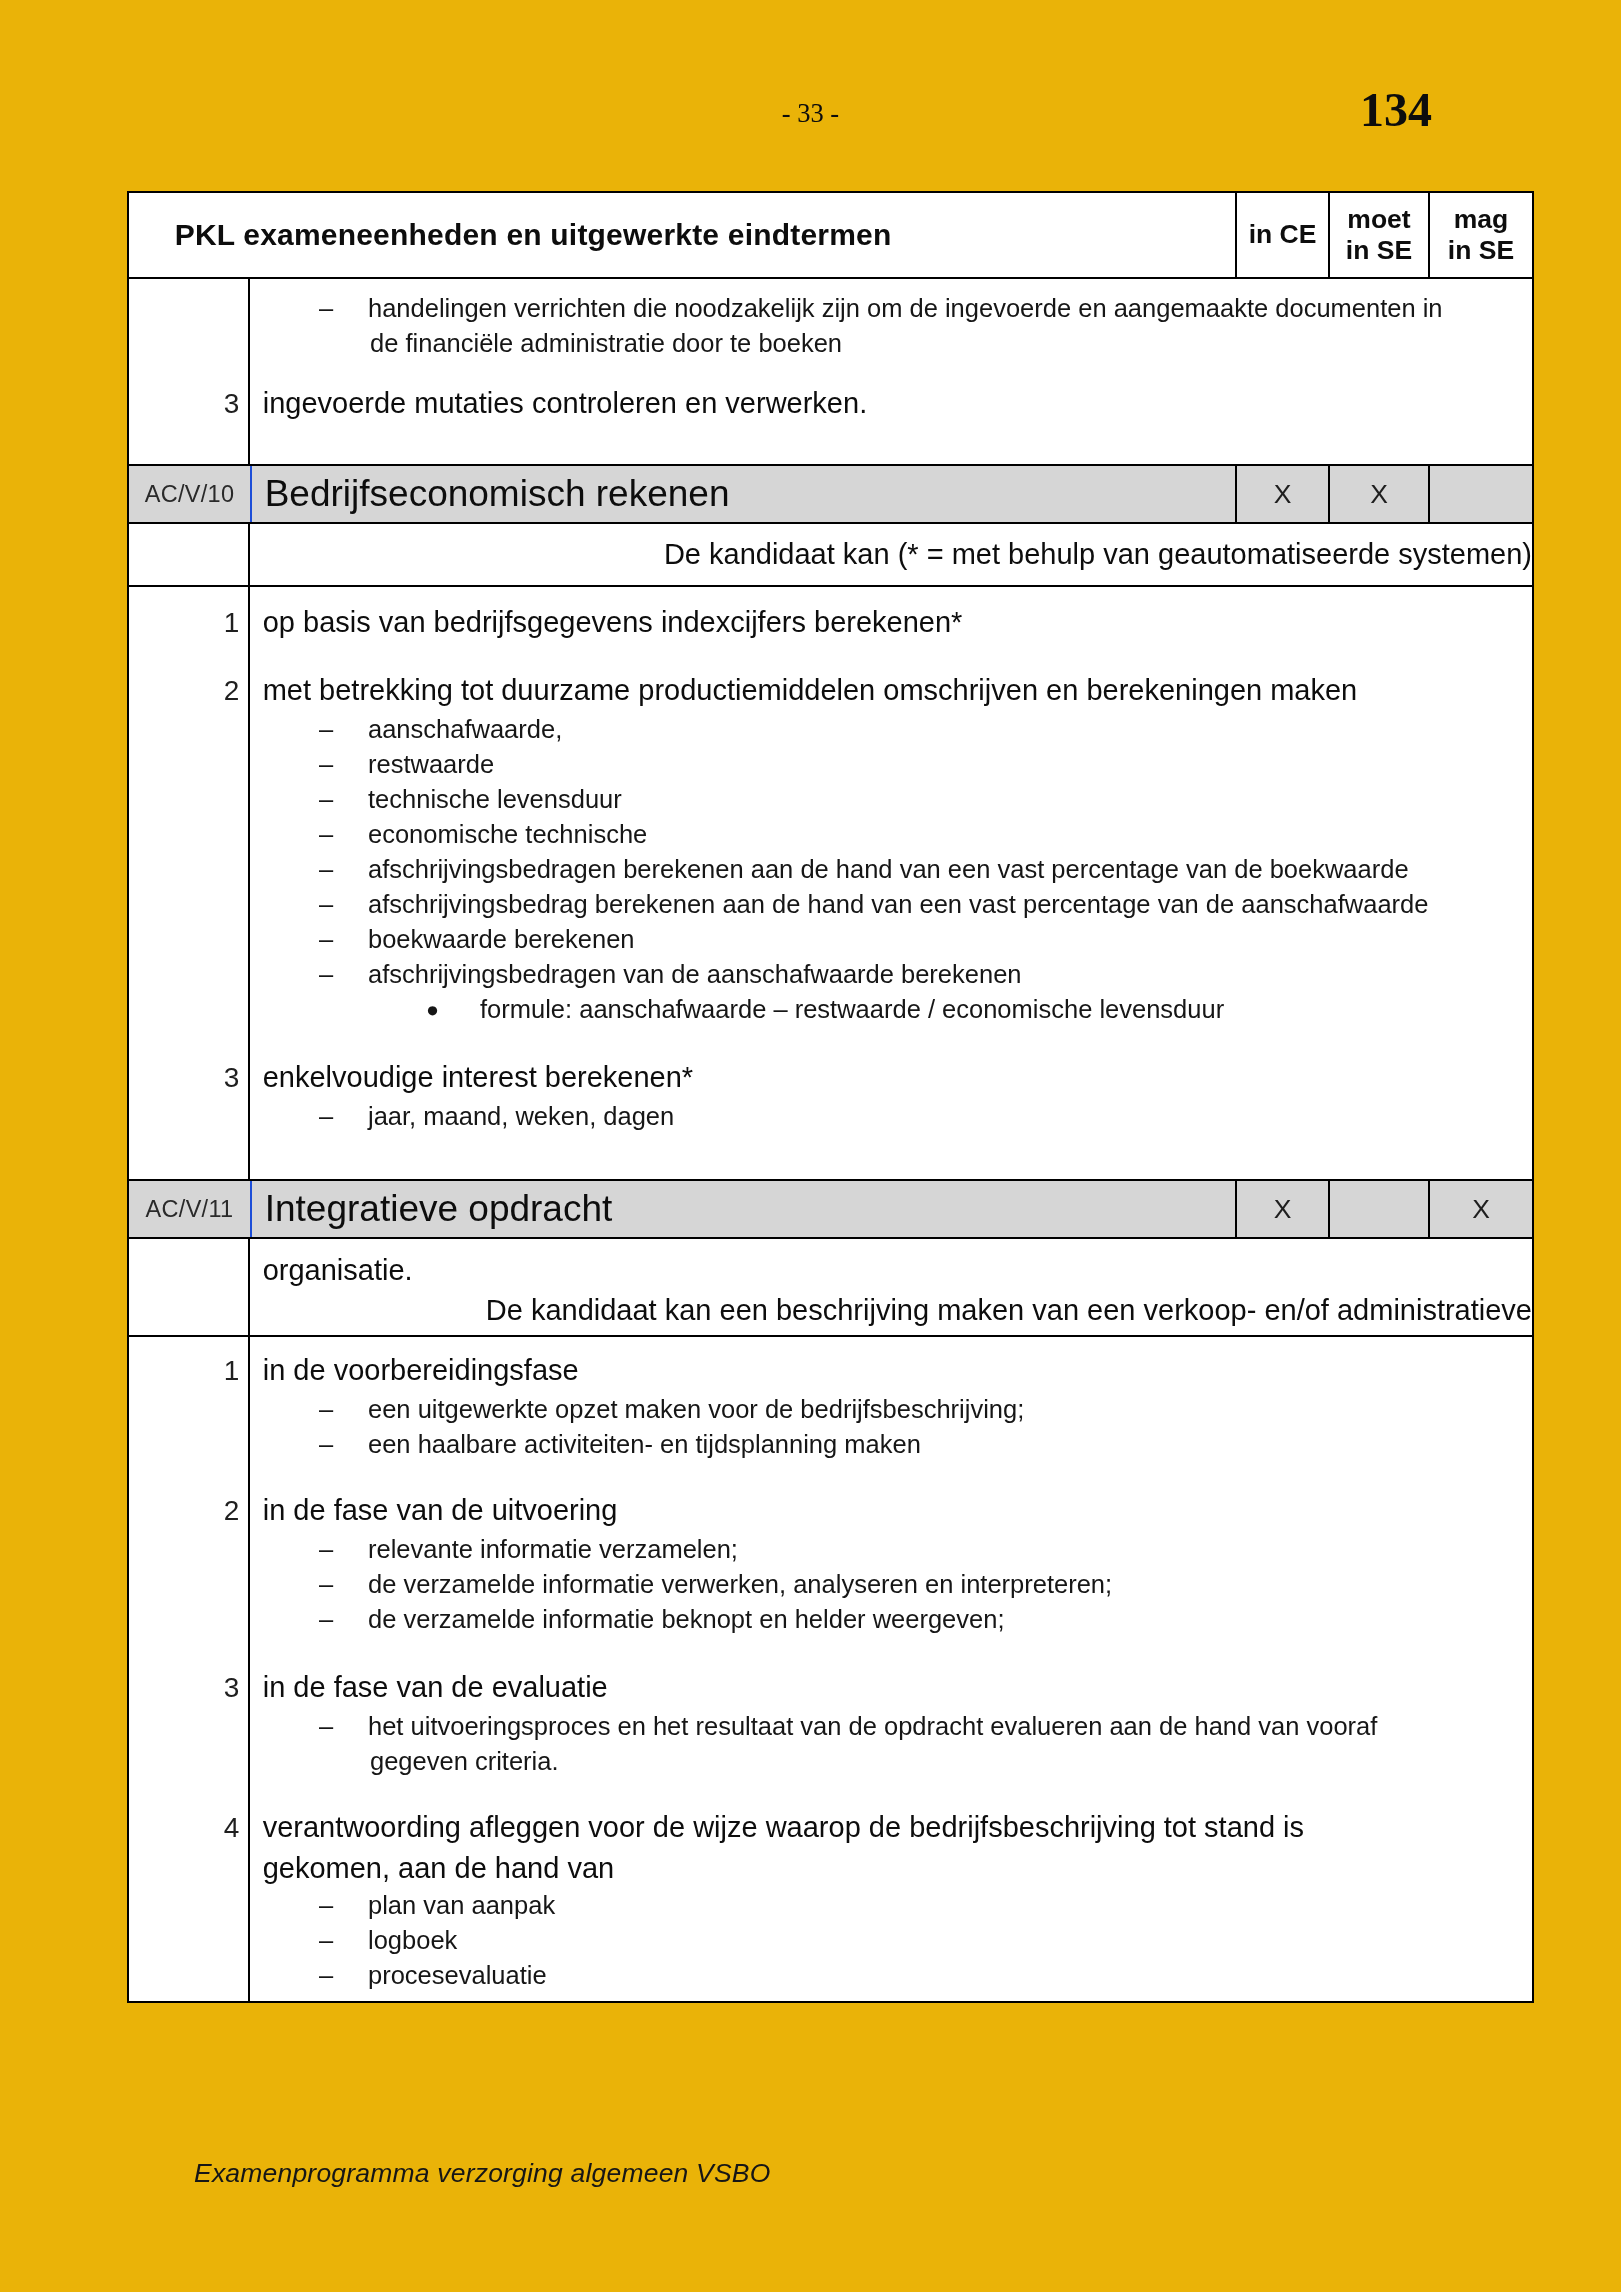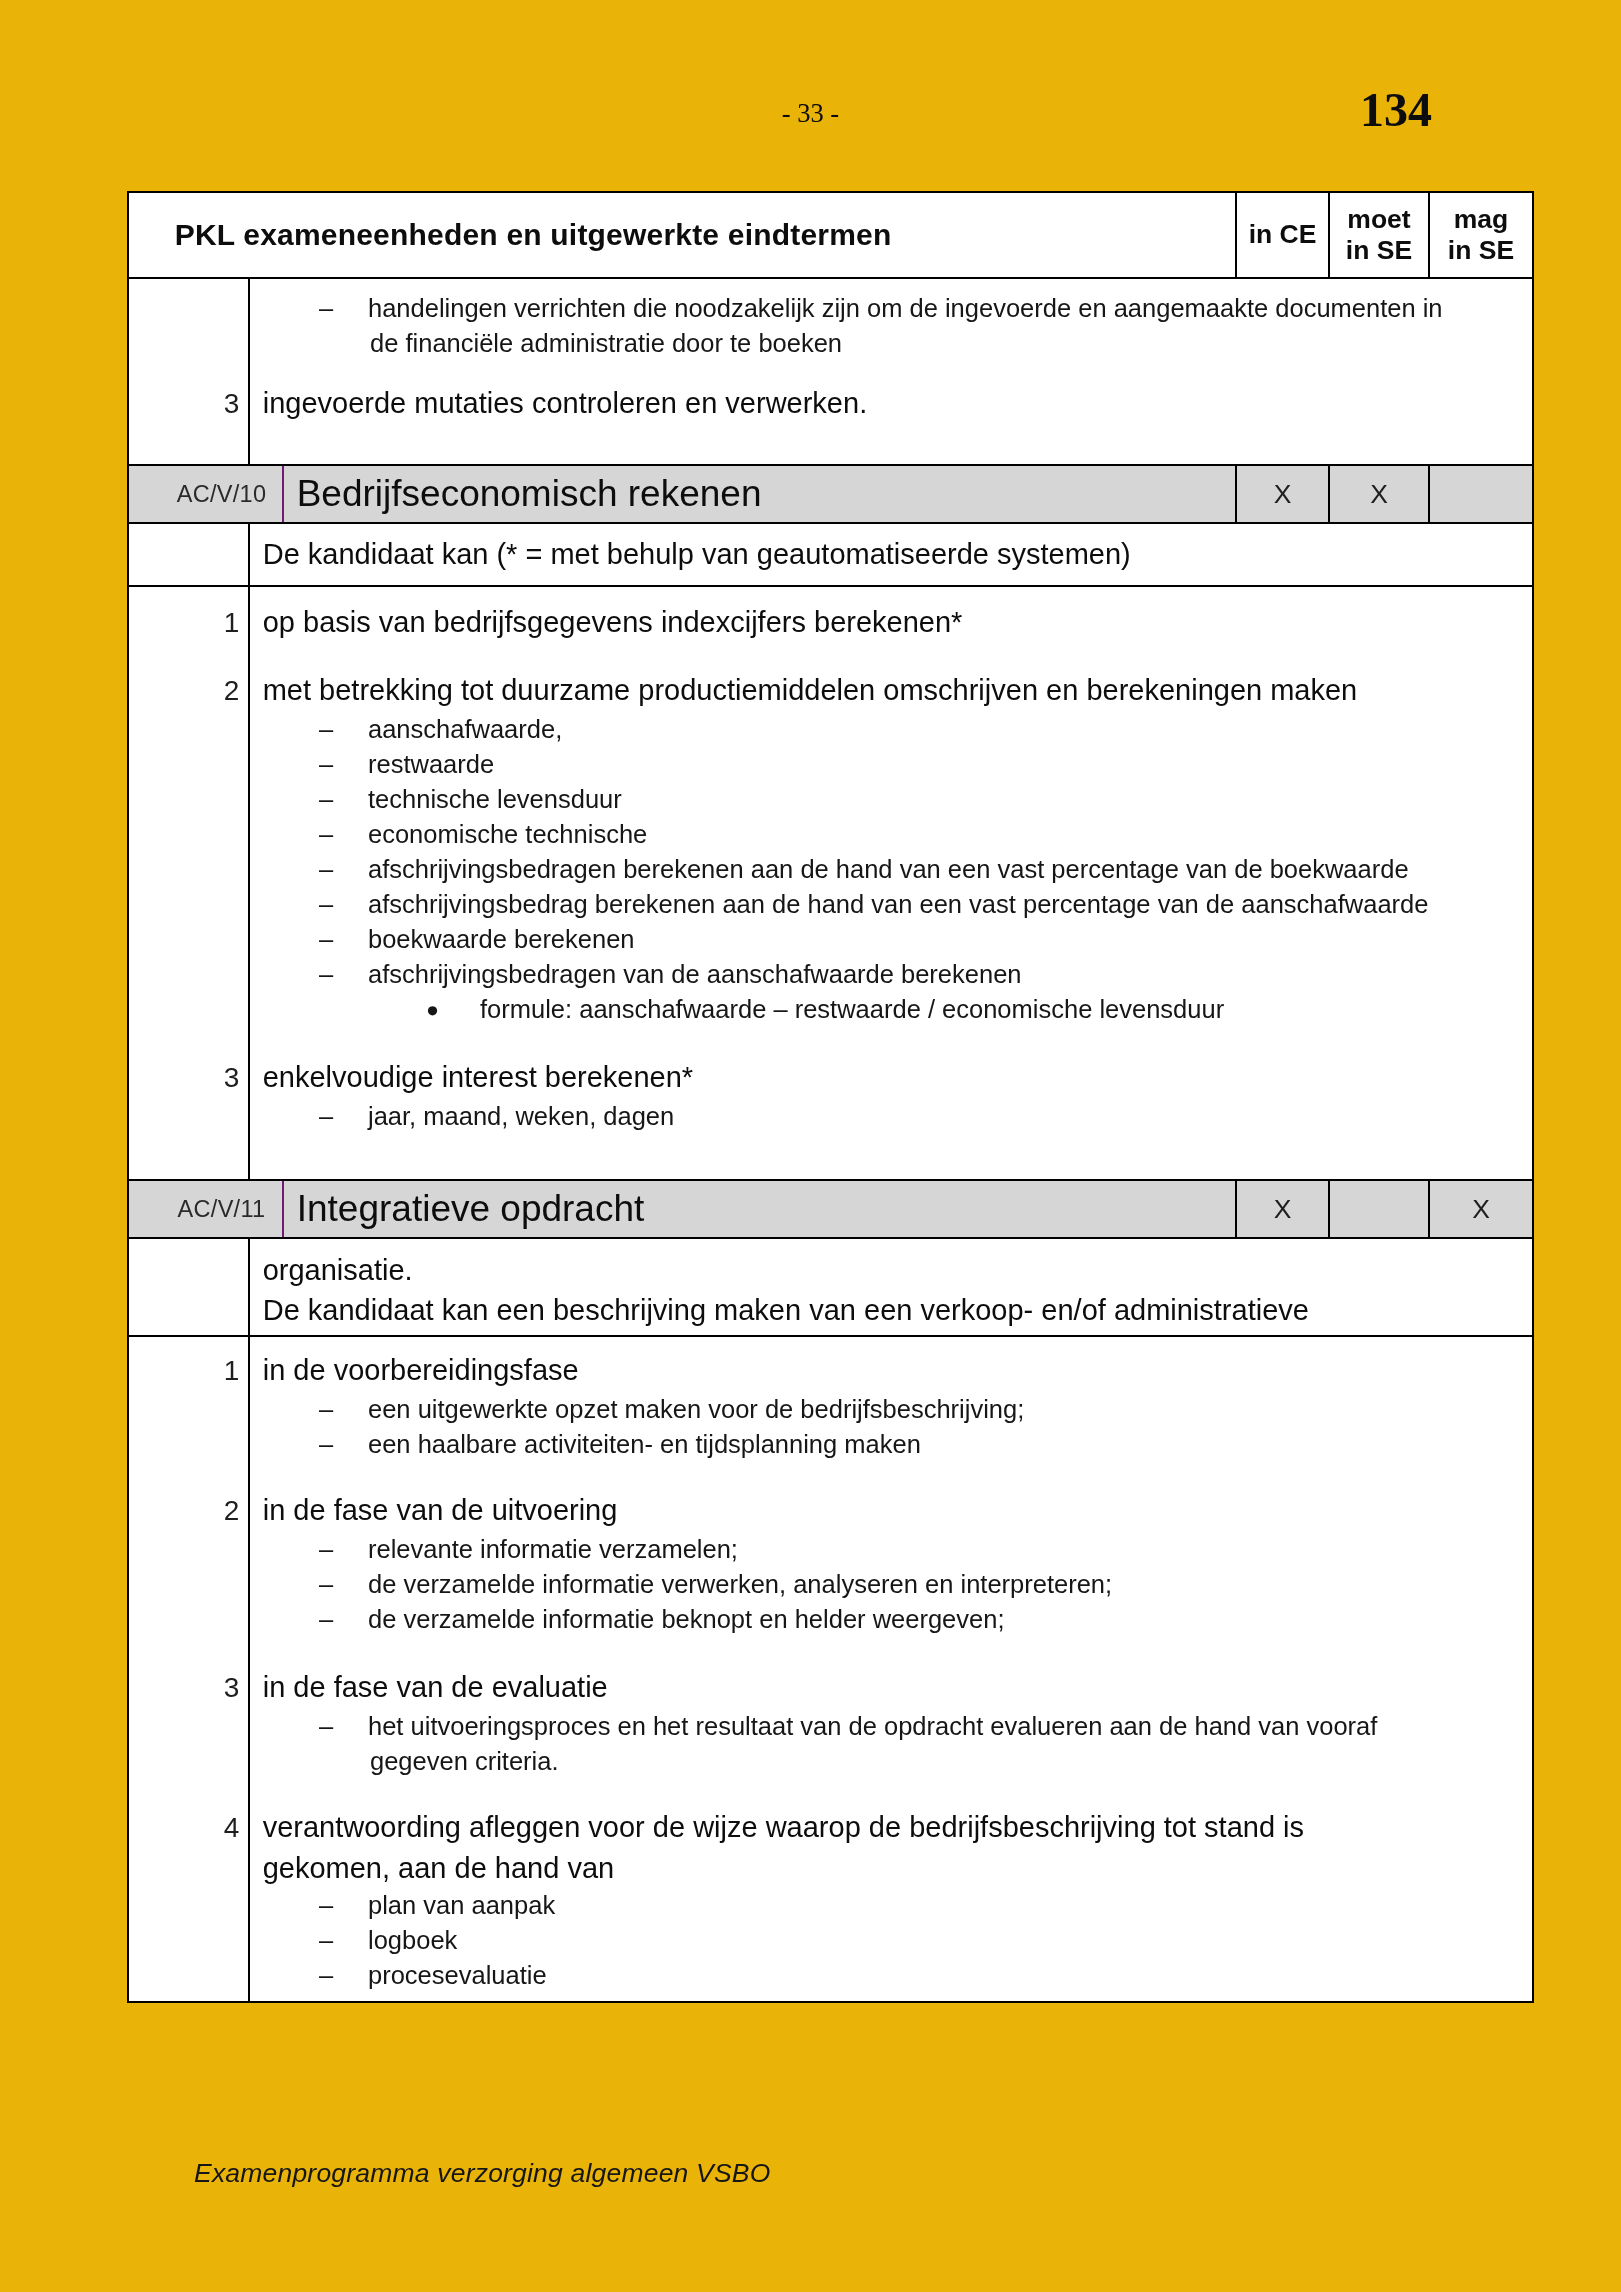--- a/index.html
+++ b/index.html
@@ -26,33 +26,33 @@
   .header-row{display:flex;height:84px;align-items:stretch;}
   .h-title{flex:1;display:flex;align-items:center;padding-left:13.7px;
     font-weight:bold;font-size:30px;letter-spacing:0.2px;white-space:nowrap;overflow:hidden;margin-left:32px;}
   .h-check{border-left:2px solid #000;display:flex;align-items:center;justify-content:center;
     font-weight:bold;font-size:26.5px;line-height:1.18;text-align:center;white-space:pre-line;}
   .c0{flex:0 0 91px;}
   .c1{flex:0 0 98px;}
   .c2{flex:0 0 102px;}
   
   .section-header{display:flex;height:56px;background:#d6d6d6;align-items:stretch;}
-  .code-cell{flex:0 0 121px;border-right:2px solid #701a75;display:flex;align-items:center;
-    justify-content:center;font-size:23.5px;color:#2a2a2a;letter-spacing:0.3px;margin-left:32px;}
+  .code-cell{flex:0 0 121px;border-right:2px solid #1d4ed8;display:flex;align-items:center;
+    justify-content:center;font-size:23.5px;color:#2a2a2a;letter-spacing:0.3px;}
   .sec-title{flex:1;display:flex;align-items:center;padding-left:12.7px;font-size:37px;white-space:nowrap;overflow:hidden;}
   .check-cell{border-left:2px solid #000;display:flex;align-items:center;justify-content:center;
     font-size:26.5px;color:#1f1f1f;}
   
   .line{display:flex;align-items:stretch;}
   .line .num{flex:0 0 121px;width:121px;border-right:2px solid #000;box-sizing:border-box;
     text-align:right;padding-right:8.8px;font-size:28px;line-height:43px;color:#1f1f1f;}
   .line .txt{flex:1;padding-left:12.7px;box-sizing:border-box;white-space:nowrap;overflow:hidden;}
   .line.item .txt{font-size:29px;line-height:43px;}
   .line.item-cont .txt{font-size:29px;line-height:39px;}
-  .line.lead .txt{font-size:29px;line-height:41px;}
+  .line.lead .txt{font-size:29px;line-height:41px;text-align:right;}
   .line.lead-cont .txt{font-size:29px;line-height:39px;}
   .line.sub .txt{font-size:25.5px;line-height:35px;display:flex;padding-left:69px;color:#161616;}
   .line.sub-cont .txt{font-size:25.5px;line-height:35px;padding-left:120px;color:#161616;}
   .line.bullet .txt{font-size:25.5px;line-height:35px;display:flex;padding-left:176px;color:#161616;}
   .dash{flex:0 0 49px;}
   .dot{flex:0 0 54px;font-size:21.6px;}
   .footer{
     position:absolute;top:2158px;left:194px;font-style:italic;font-size:26.5px;color:#161616;
     letter-spacing:0.2px;
   }

